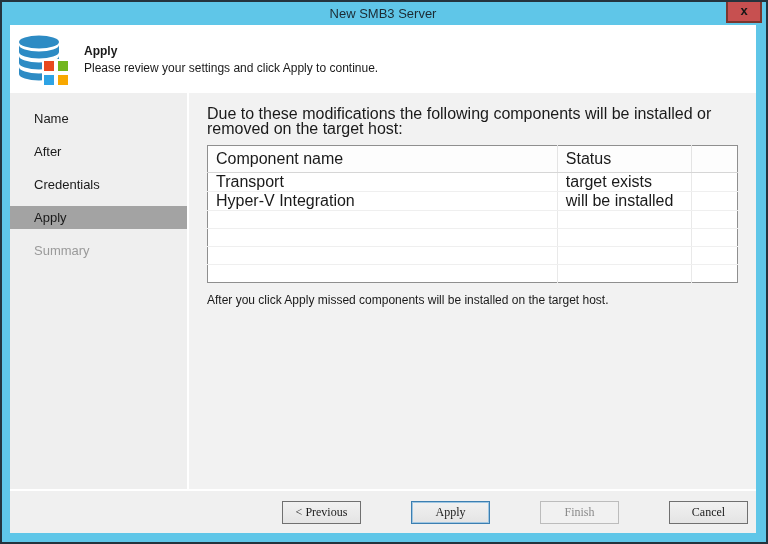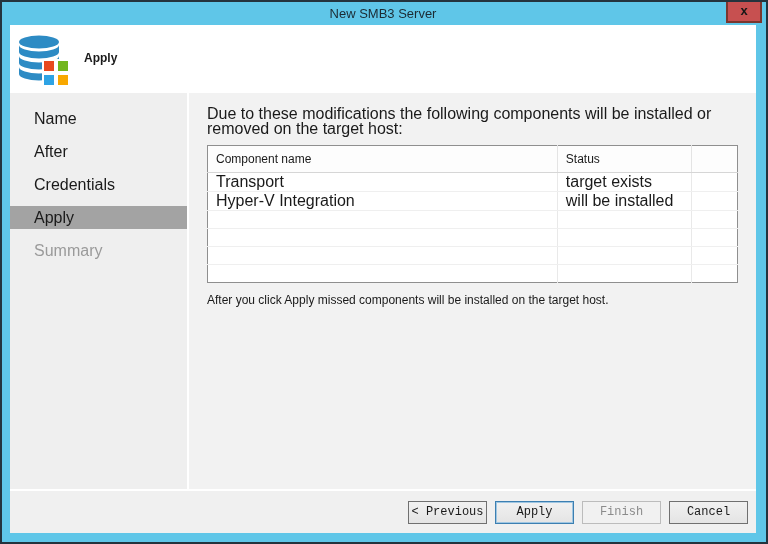--- a/index.html
+++ b/index.html
@@ -51,21 +51,21 @@
   .sidebar {
     width: 179px; flex: 0 0 auto;
     background: #efefef;
     border-right: 2px solid #ffffff;
     padding-top: 14px;
   }
   .side-item {
     height: 23px; margin-bottom: 10px;
     display: flex; align-items: center;
     padding-left: 24px;
-    font-size: 16px; color: #1a1a1a;
+    font-size: 13px; color: #1a1a1a;
     cursor: default;
   }
   .side-item.active { background: #a3a3a3; }
   .side-item.disabled { color: #9a9a9a; }
 
   .main {
     flex: 1 1 auto;
     background: #f2f2f2;
     padding: 13px 18px 0 18px;
   }
@@ -76,21 +76,21 @@
 
   table.comp-table {
     width: 100%;
     border-collapse: collapse;
     table-layout: fixed;
     background: #ffffff;
     border: 1px solid #8f8f8f;
   }
   .comp-table th {
     height: 27px; text-align: left; font-weight: normal;
-    font-size: 12px; color: #1a1a1a;
+    font-size: 16px; color: #1a1a1a;
     background: #fdfdfd;
     border-bottom: 1px solid #d6d6d6;
     border-right: 1px solid #e4e4e4;
     padding: 0 0 0 8px;
     overflow: hidden; white-space: nowrap;
   }
   .comp-table td {
     height: 18px;
     font-size: 16px; color: #1a1a1a;
     border-bottom: 1px solid #efefef;
@@ -106,25 +106,26 @@
   .footer {
     flex: 0 0 auto;
     height: 44px;
     background: #f0f0f0;
     border-top: 2px solid #ffffff;
     display: flex; align-items: center; justify-content: flex-end;
     padding-right: 8px; gap: 8px;
   }
   .btn {
     width: 79px; height: 23px;
-    font-family: Liberation Mono, monospace;
+    font-family: Liberation Serif, serif;
     font-size: 12px; color: #1a1a1a;
     background: linear-gradient(#f1f1f1, #e4e4e4);
     border: 1px solid #707070;
     cursor: pointer;
+    margin-left: 42px;
   }
   .btn.default { border: 1px solid #3c7fb1; box-shadow: inset 0 0 0 1px #9fc6e2; }
   .btn.disabled { color: #8b8b8b; border: 1px solid #bcbcbc; background: #f1f1f1; cursor: default; }
 </style>
 </head>
 <body>
 
 <div class="frame">
   <div class="titlebar">
     <span>New SMB3 Server</span>
@@ -143,20 +144,21 @@
           <path d="M5,25 a20,6.5 0 0 0 40,0 v7 a20,6.5 0 0 1 -40,0 z" fill="#2d8bc4"></path>
           <path d="M5,36 a20,6.5 0 0 0 40,0 v7 a20,6.5 0 0 1 -40,0 z" fill="#2d8bc4"></path>
           <rect x="29" y="29" width="12" height="12" fill="#e8491f" stroke="#ffffff" stroke-width="2"></rect>
           <rect x="43" y="29" width="12" height="12" fill="#73b61e" stroke="#ffffff" stroke-width="2"></rect>
           <rect x="29" y="43" width="12" height="12" fill="#2ea3e4" stroke="#ffffff" stroke-width="2"></rect>
           <rect x="43" y="43" width="12" height="12" fill="#f8a800" stroke="#ffffff" stroke-width="2"></rect>
         </svg>
       </div>
       <div class="header-texts">
         <div class="header-title">Apply</div>
+        <div class="header-subtitle">Please review your settings and click Apply to continue.</div>
       </div>
     </div>
 
     <div class="body">
       <div class="sidebar">
           <div class="side-item">Name</div>
           <div class="side-item">After</div>
           <div class="side-item">Credentials</div>
           <div class="side-item active">Apply</div>
           <div class="side-item disabled">Summary</div>

